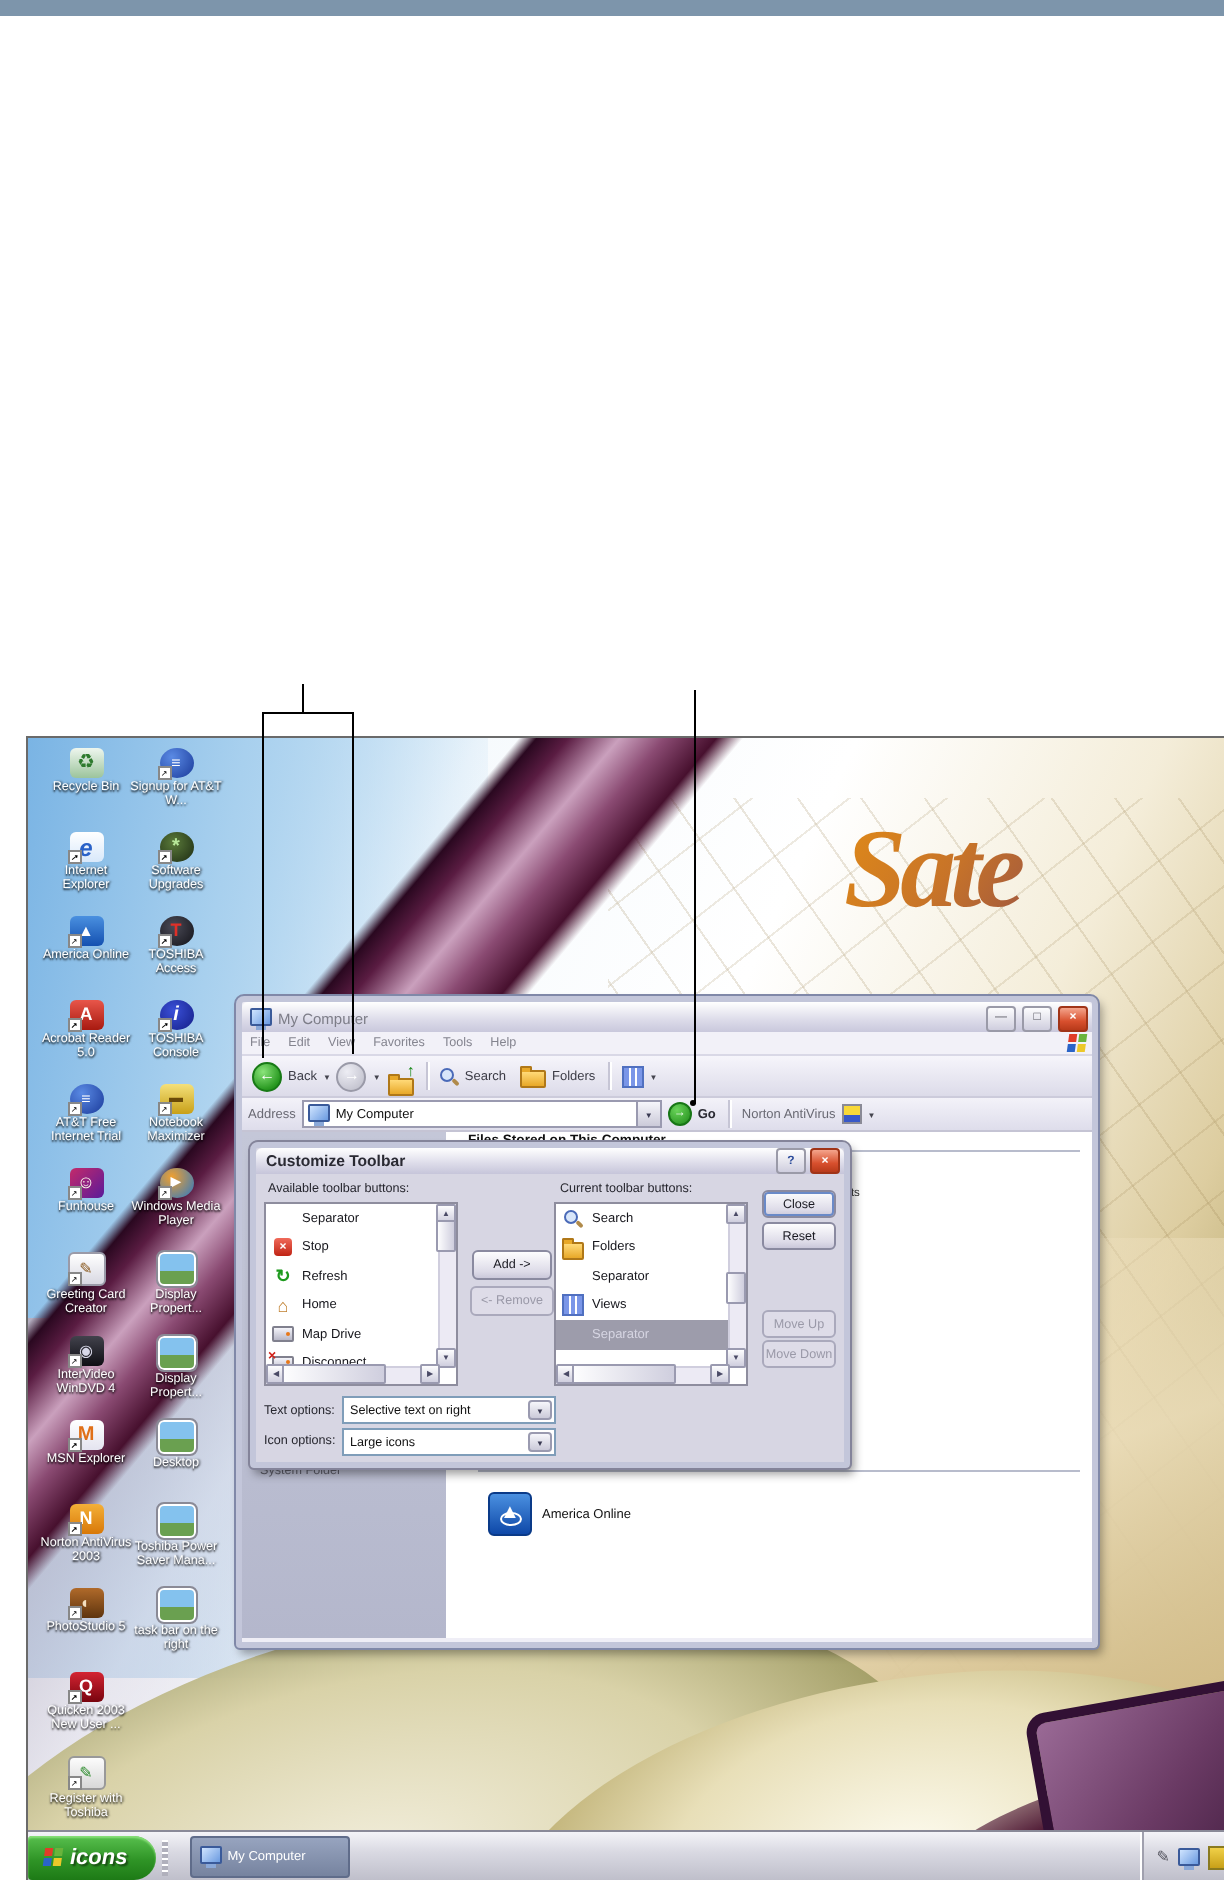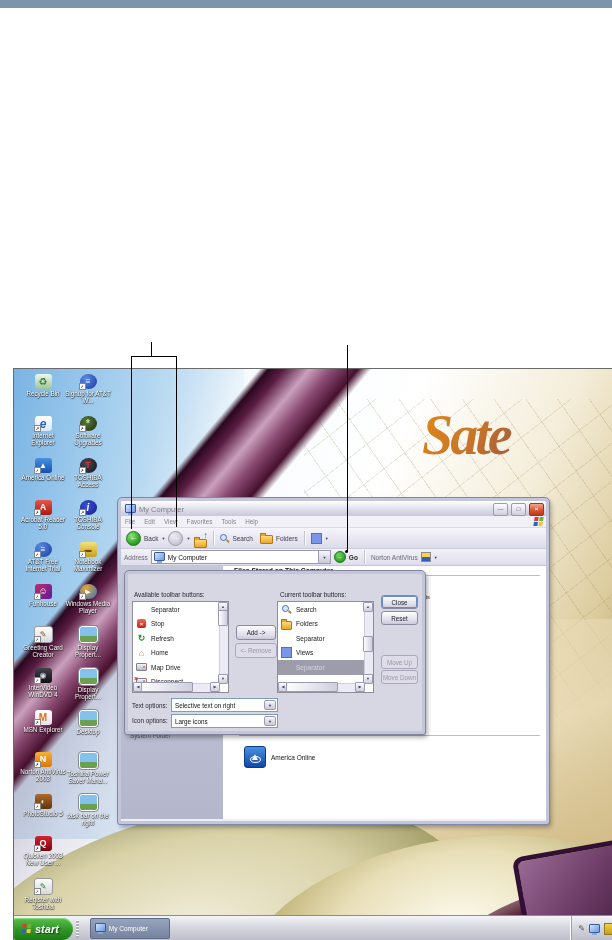--- a/index.html
+++ b/index.html
@@ -439,20 +439,25 @@
               <span class="tri">▲</span>
               <span class="ring"></span>
             </span>
           <span>America Online</span>
         </div>
       </div>
     </div>
   </div>
 
   <div class="abs" id="dlg">
+    <div id="dtitle">
+      <span class="t">Customize Toolbar</span>
+      <span class="wbtn" style="color:#2a4a9a;font-weight:bold;">?</span>
+      <span class="wbtn close">×</span>
+    </div>
     <div class="dlab" style="left:6px;top:17px;">Available toolbar buttons:</div>
     <div class="dlab" style="left:152px;top:17px;">Current toolbar buttons:</div>
 
     <div class="listbox" style="left:4px;top:27px;">
       <div class="li-rows">
           <div class="li-row">
             <span class="lg"></span>
             <span class="lt">Separator</span>
           </div>
           <div class="li-row">
@@ -560,21 +565,21 @@
   </div>
 
   <div class="abs" id="taskbar">
     <div id="startbtn">
       <span class="flag">
           <i></i>
           <i></i>
           <i></i>
           <i></i>
         </span>
-      <span>start</span>
+      <span>icons</span>
     </div>
     <div id="tgrip"></div>
     <div id="taskitem">
       <span class="pc"></span>
       <span>My Computer</span>
     </div>
     <div id="tray">
       <span class="pen">✎</span>
       <span class="pc" style="margin-bottom:0;"></span>
       <span class="clip"></span>

